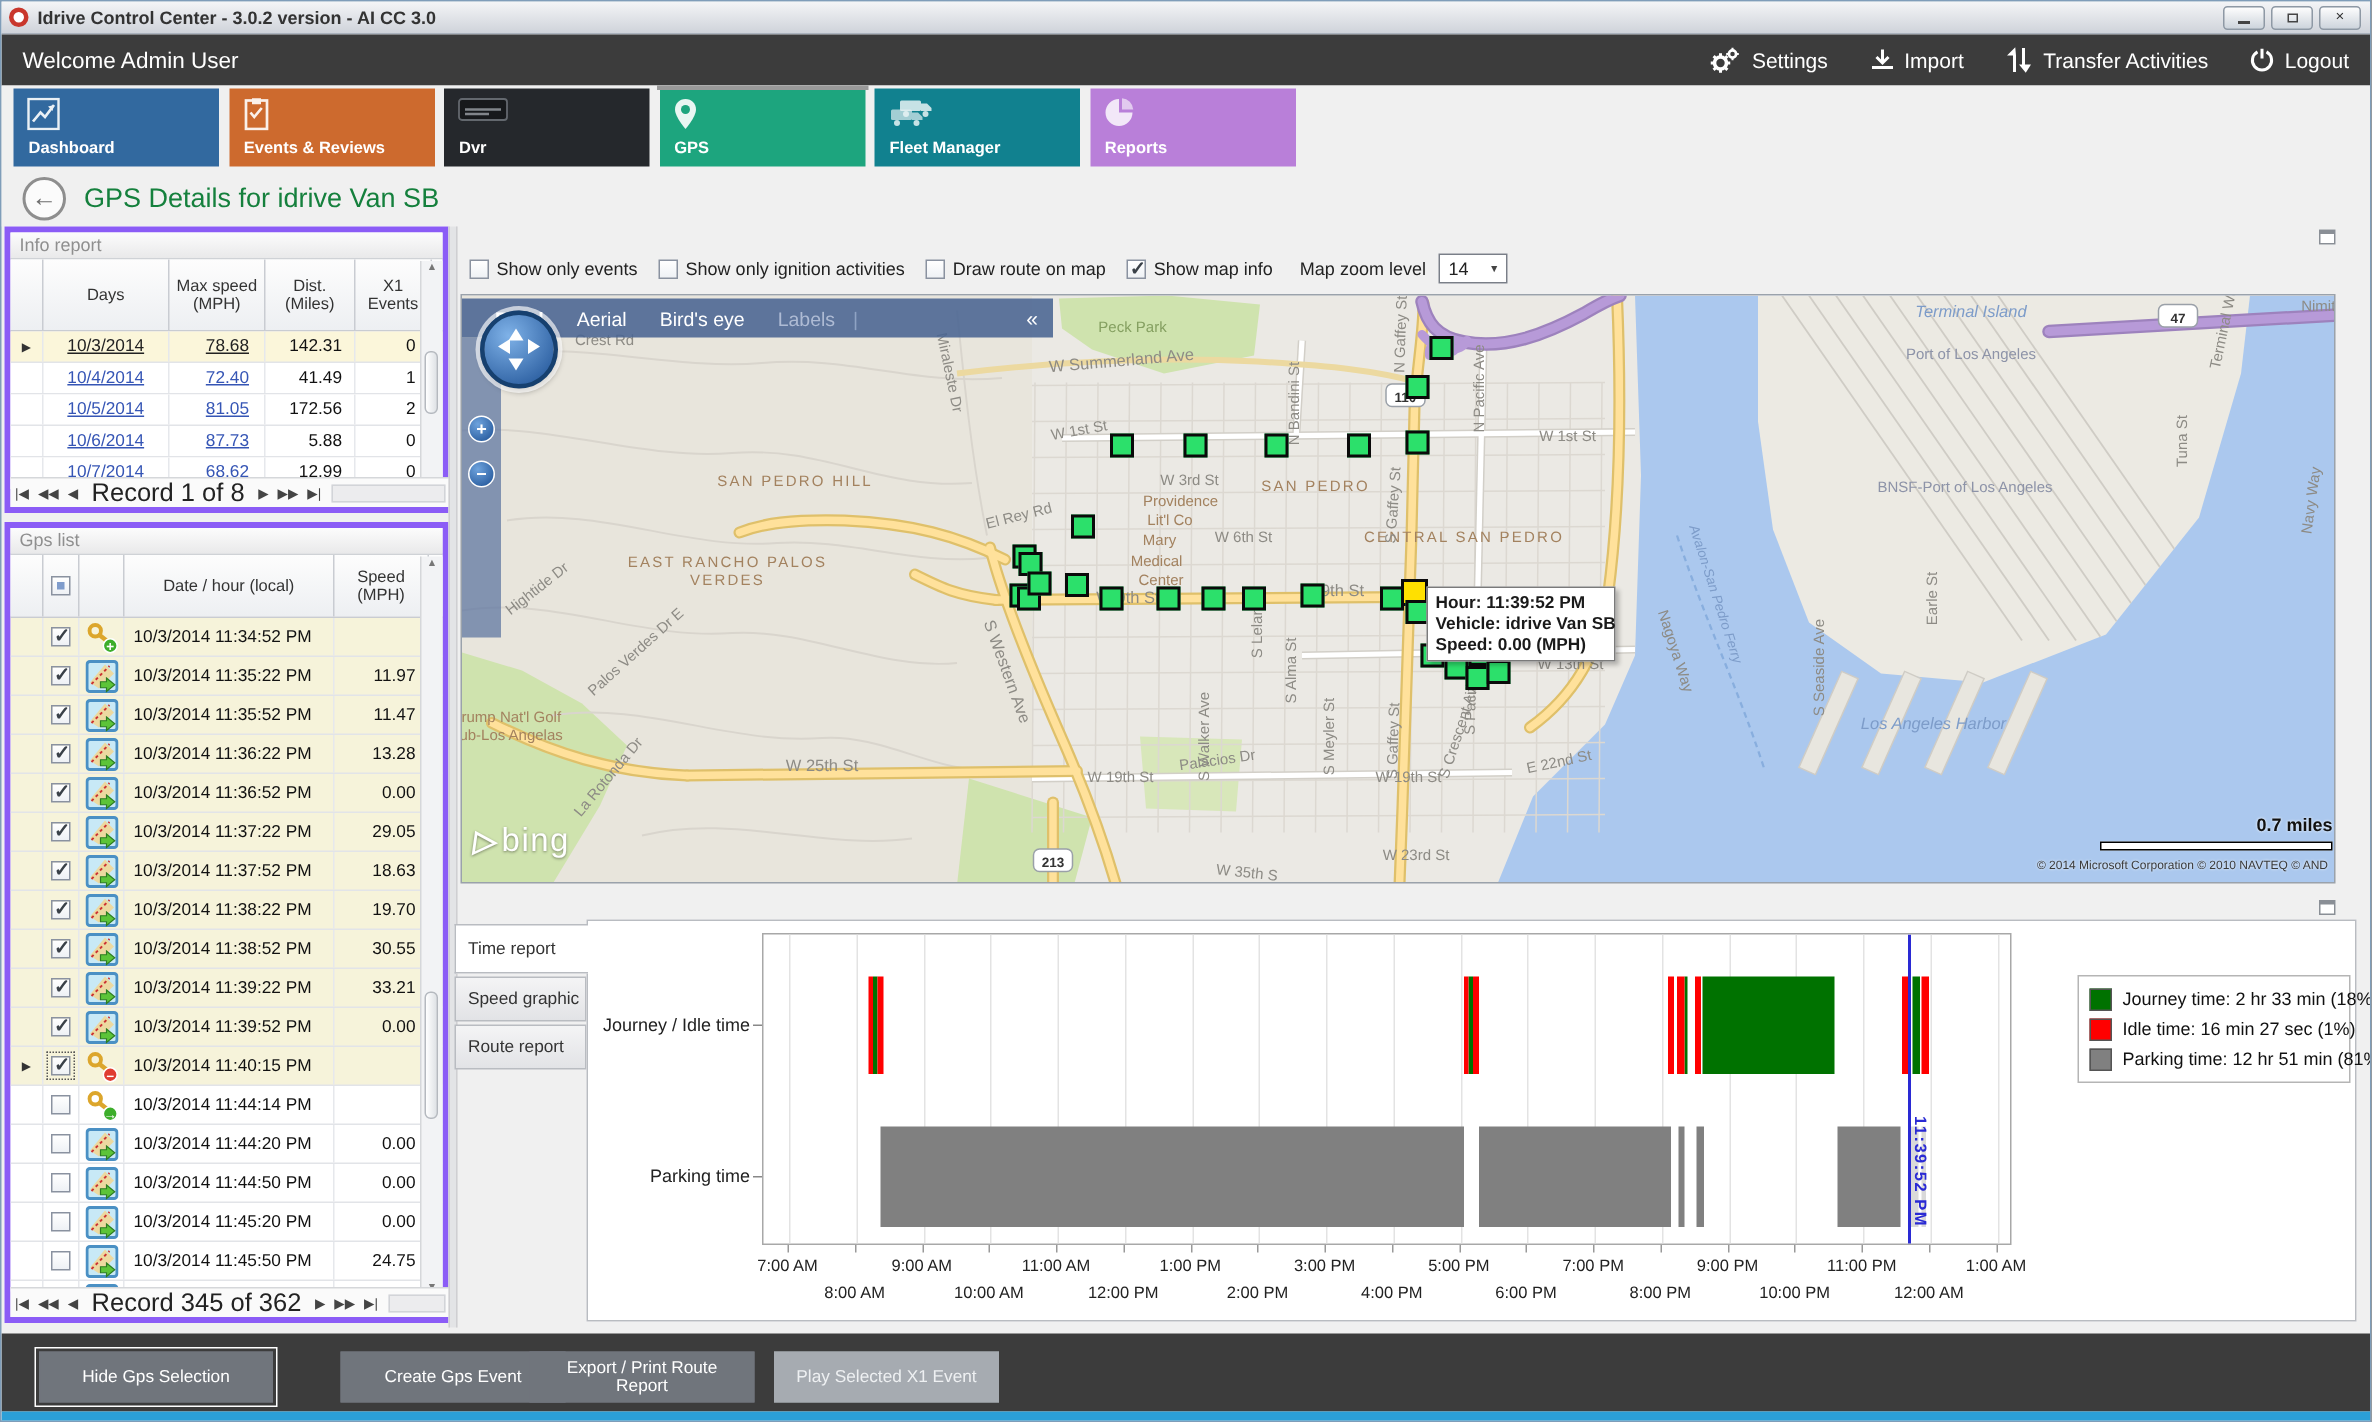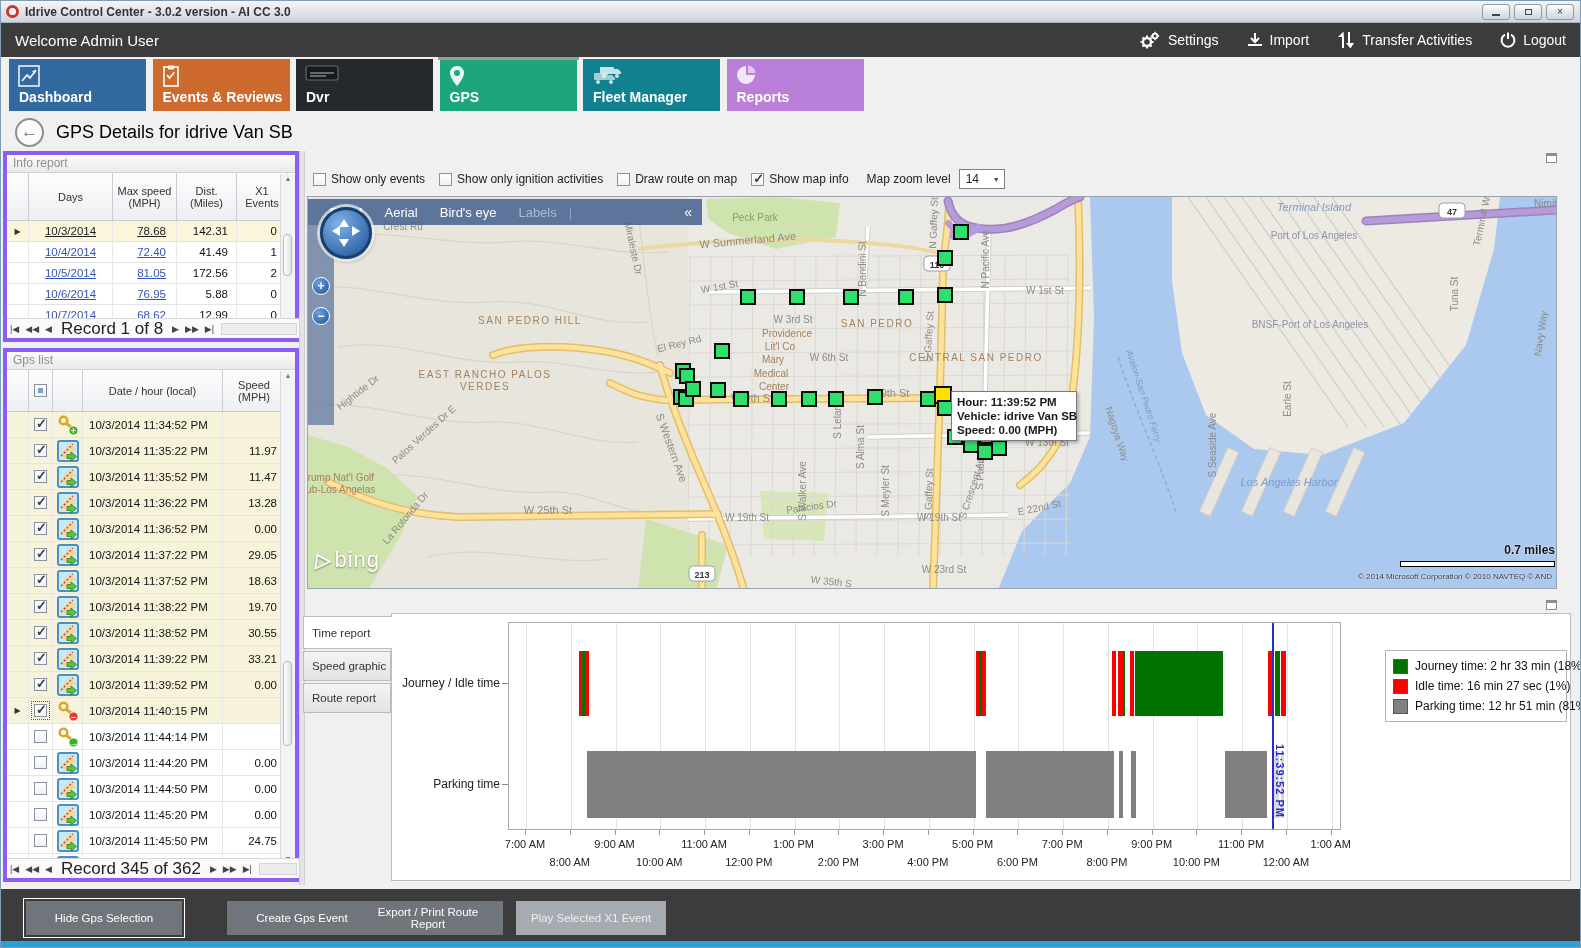--- a/index.html
+++ b/index.html
@@ -19,27 +19,27 @@
   #topbar{position:absolute;left:0;top:22px;width:100%;height:34px;background:#3c3c3c;display:flex;align-items:center;color:#fff;}
   #welcome{margin-left:14px;font-size:15px;}
   #actions{position:absolute;right:14px;display:flex;align-items:center;gap:28px;}
   .action{display:flex;align-items:center;gap:7px;font-size:14px;cursor:pointer;}
   .action svg{display:block;}
 
   
   #tabsrow{position:absolute;left:0;top:56px;width:100%;height:56px;background:#f0f0f0;}
   .tab{position:absolute;top:2px;height:52px;width:137px;color:#fff;cursor:pointer;}
   .tab .ticon{position:absolute;left:9px;top:6px;opacity:.9;}
-  .tab .tlabel{position:absolute;left:10px;bottom:6px;font-size:14px;font-weight:bold;}
+  .tab .tlabel{position:absolute;left:10px;bottom:6px;font-size:11px;font-weight:bold;}
   .tab.active::before{content:"";position:absolute;left:-2px;right:-2px;top:-2px;height:3px;background:#9a9a9a;}
 
   
   #pagetitle{position:absolute;left:0;top:112px;width:100%;height:38px;background:#f0f0f0;display:flex;align-items:center;}
   #backbtn{width:29px;height:29px;border-radius:50%;border:2px solid #8e8e8e;color:#6e6e6e;background:#fbfbfb;margin-left:14px;display:flex;align-items:center;justify-content:center;font-size:17px;cursor:pointer;}
-  #ptitle{margin-left:12px;font-size:18px;color:#000000;}
+  #ptitle{margin-left:12px;font-size:18px;color:#15803d;}
 
   
   #leftpanel{position:absolute;left:2px;top:150px;width:296px;height:734px;}
   .group{position:absolute;left:0;width:296px;border:4px solid #8b5cf6;background:#fff;}
   .grouphdr{height:18px;background:linear-gradient(#fcfcfc,#e9e9ea);border-bottom:1px solid #cfd2d6;color:#8f8f8f;font-size:12px;line-height:17px;padding-left:6px;}
   .thead{display:flex;background:linear-gradient(#fdfdfd,#edeff2);border-bottom:1px solid #c9ccd2;}
   .th{border-right:1px solid #c9ccd2;display:flex;align-items:center;justify-content:center;text-align:center;font-size:11px;color:#333;line-height:12px;padding:1px;}
   .irow,.grow{display:flex;border-bottom:1px solid #e2e4e8;background:#fff;}
   .irow{height:21px;}
   .grow{height:26px;}
@@ -317,21 +317,21 @@
             </div>
             <div class="cell c-dist">172.56</div>
             <div class="cell c-x1">2</div>
           </div>
           <div class="irow">
             <div class="cell c-ind"></div>
             <div class="cell c-days">
               <span class="lnk">10/6/2014</span>
             </div>
             <div class="cell c-max">
-              <span class="lnk">76.95</span>
+              <span class="lnk">87.73</span>
             </div>
             <div class="cell c-dist">5.88</div>
             <div class="cell c-x1">0</div>
           </div>
           <div class="irow">
             <div class="cell c-ind"></div>
             <div class="cell c-days">
               <span class="lnk">10/7/2014</span>
             </div>
             <div class="cell c-max">

